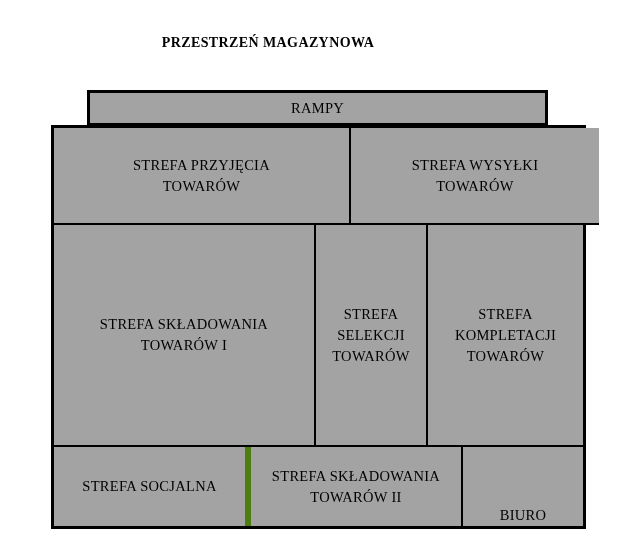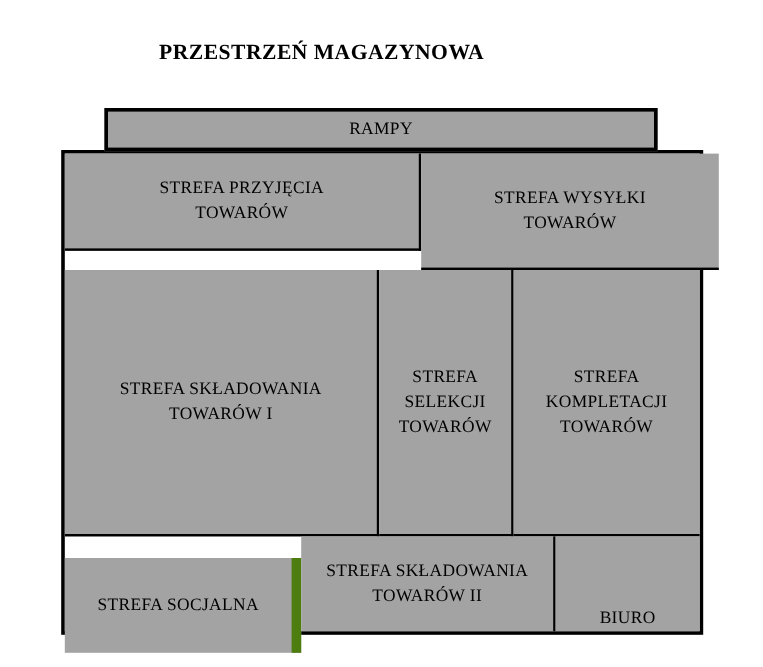--- a/index.html
+++ b/index.html
@@ -26,21 +26,21 @@
     height: 556px;
   }
 
   
   #diagram-title {
     position: absolute;
     left: 0;
     top: 33px;
     width: 536px;
     text-align: center;
-    font-size: 18px;
+    font-size: 14px;
     font-weight: bold;
     letter-spacing: 0.4px;
     line-height: 20px;
     white-space: pre;
   }
 
   
   .zone {
     position: absolute;
     box-sizing: border-box;
@@ -76,21 +76,21 @@
     border: 3px solid #000000;
     background: #ffffff;
     z-index: 1;
   }
 
   
   #zone-przyjecia {
     left: 54px;
     top: 128px;
     width: 297px;
-    height: 81px;
+    height: 97px;
     border-right: 2px solid #000000;
     border-bottom: 2px solid #000000;
     z-index: 2;
     text-align: center;
   }
   #zone-wysylki {
     left: 351px;
     top: 128px;
     width: 248px;
     height: 97px;
@@ -122,24 +122,24 @@
     top: 225px;
     width: 155px;
     height: 222px;
     border-bottom: 2px solid #000000;
     z-index: 2;
   }
 
   
   #zone-socjalna {
     left: 54px;
-    top: 465px;
+    top: 447px;
     width: 197px;
     height: 79px;
-    border-right: 8px solid #4d7c0f;
+    border-right: 6px solid #4d7c0f;
     z-index: 2;
   }
   #zone-skladowania-2 {
     left: 251px;
     top: 447px;
     width: 212px;
     height: 79px;
     border-right: 2px solid #000000;
     z-index: 2;
   }

